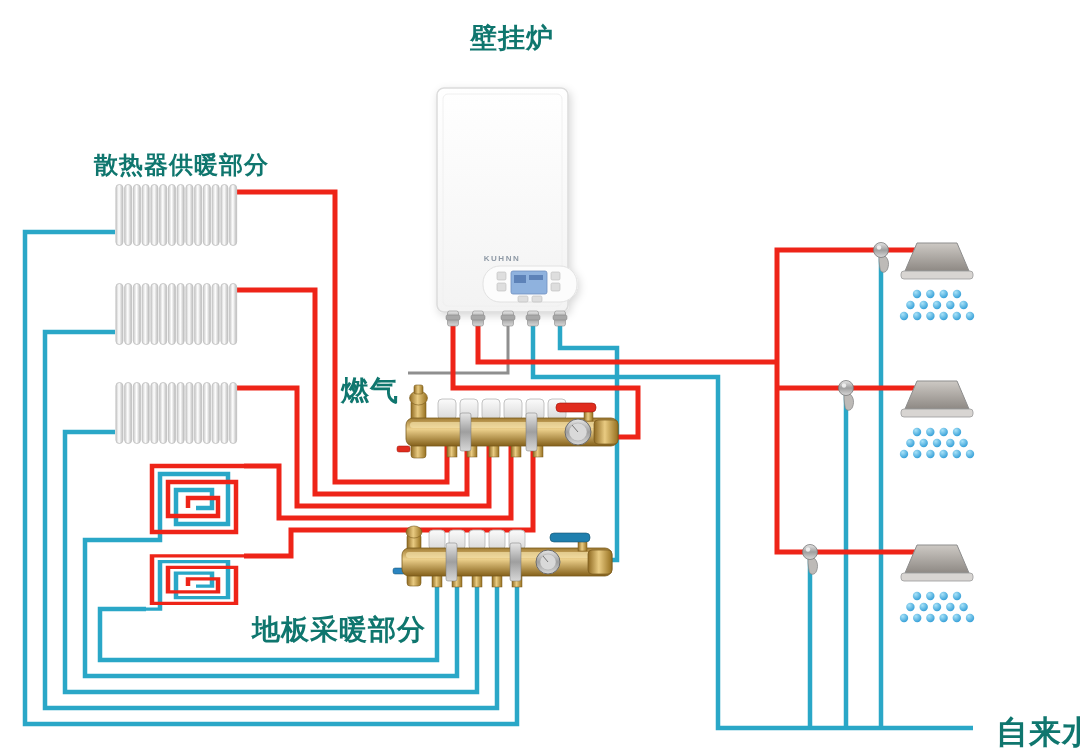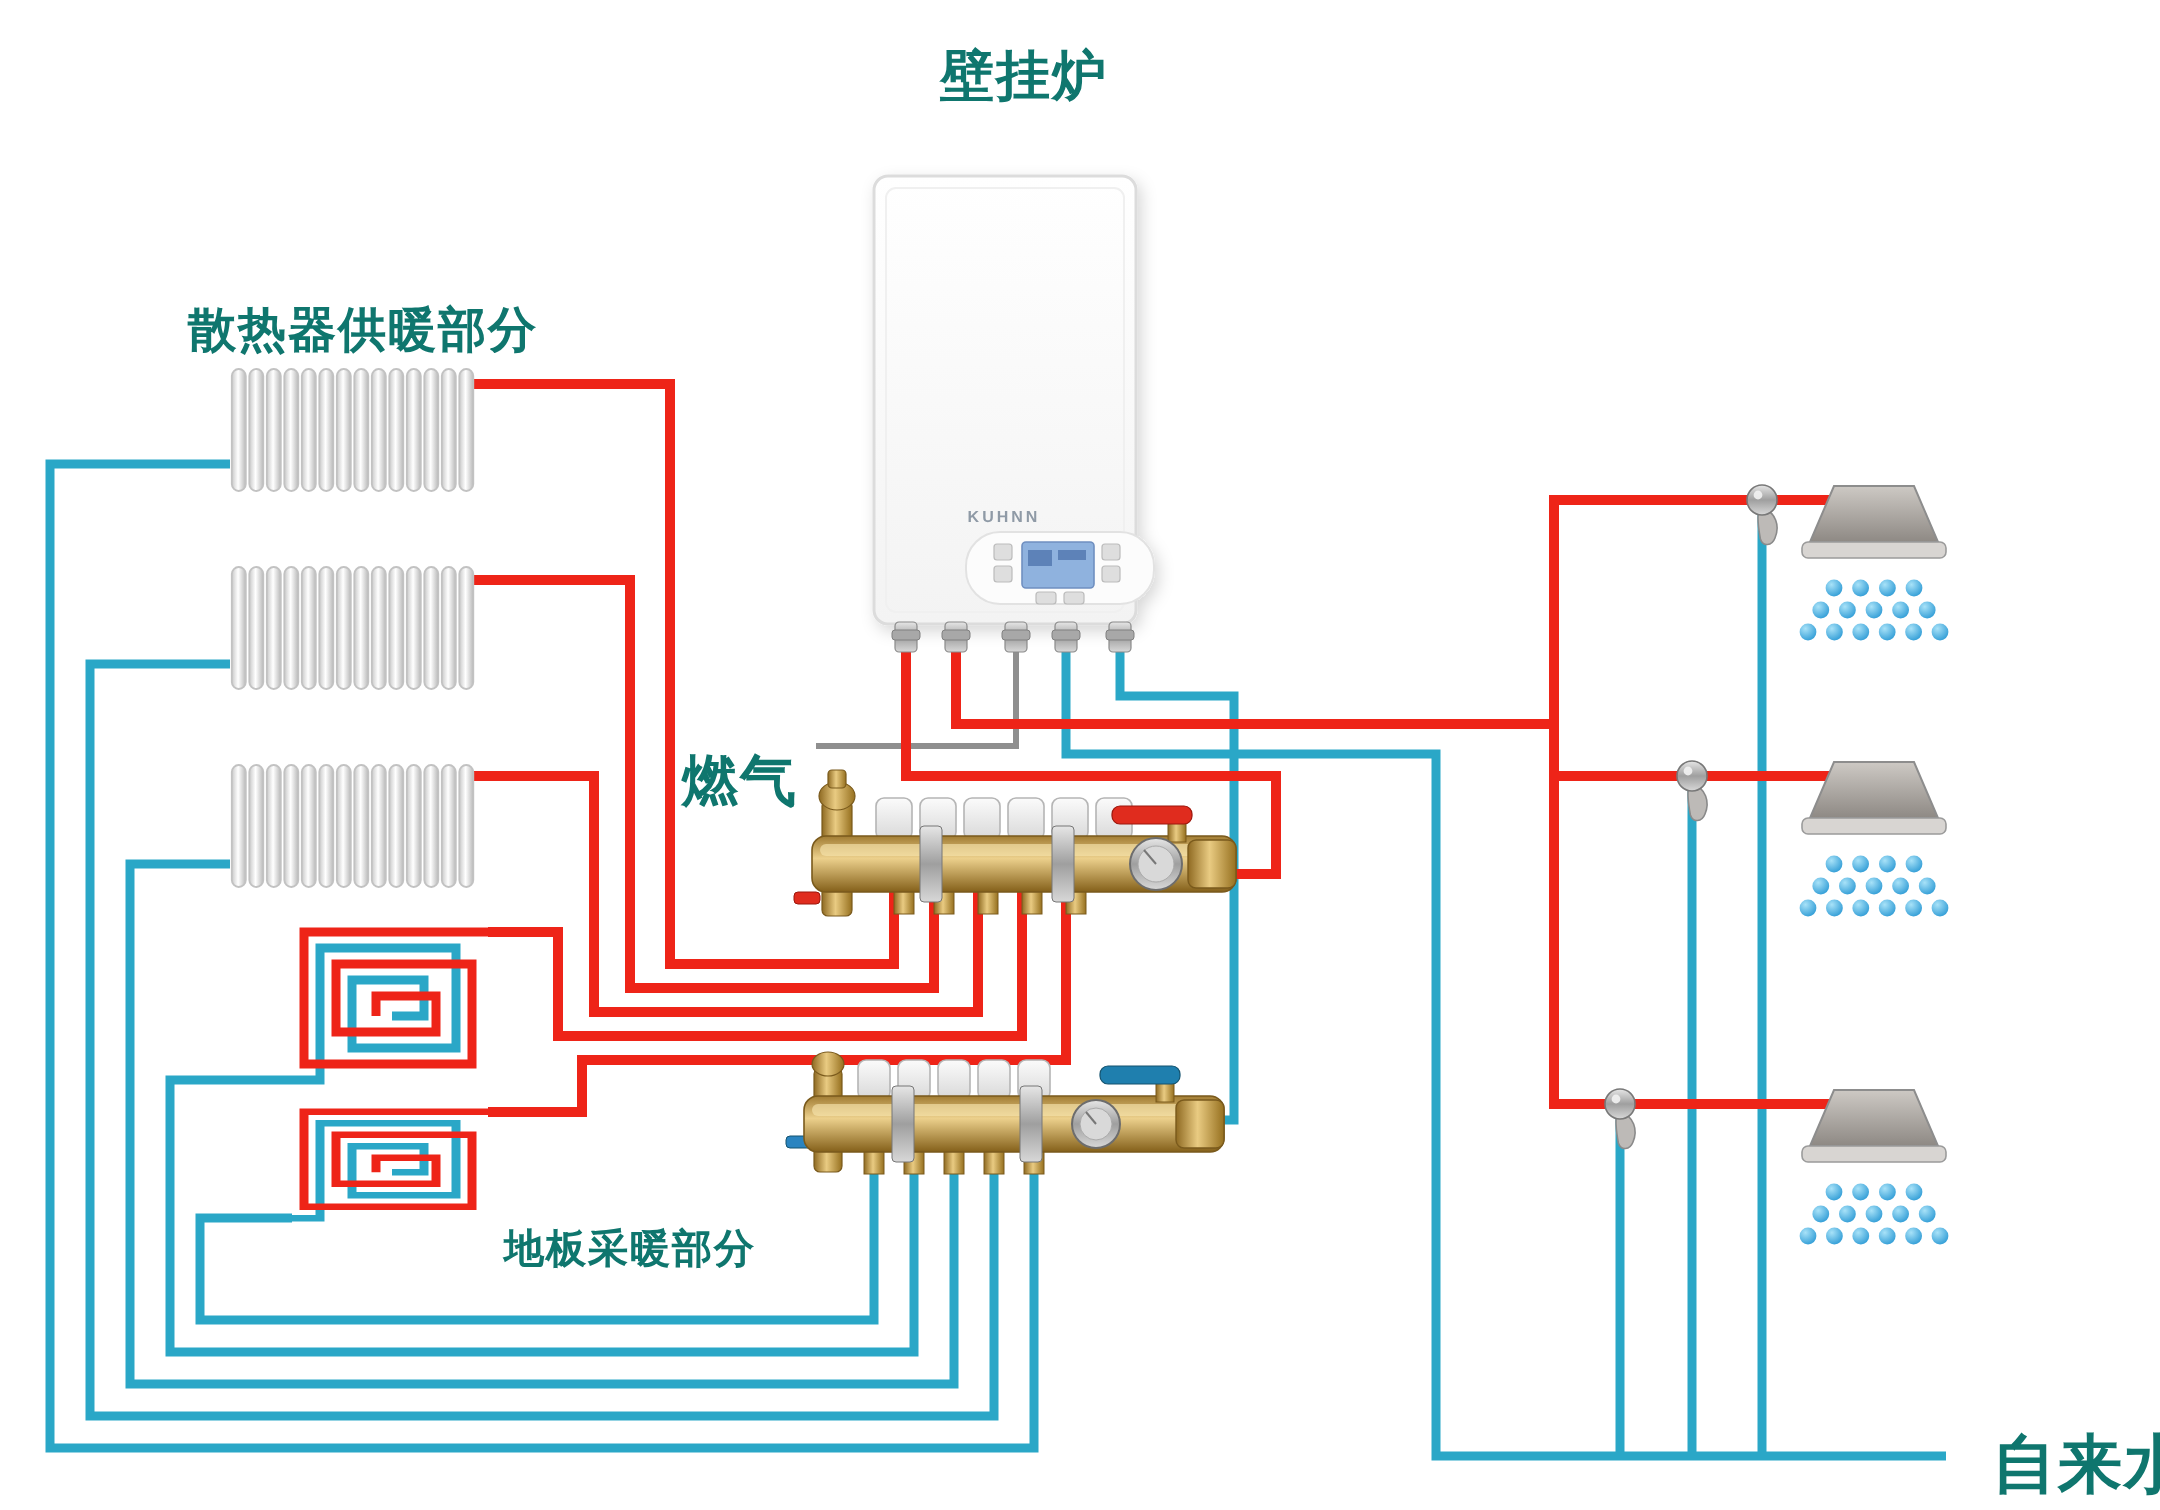--- a/index.html
+++ b/index.html
@@ -7,21 +7,21 @@
     width:1080px;height:755px;background:#ffffff;position:relative;overflow:hidden;
     font-family:"Liberation Sans","DejaVu Sans",sans-serif;
   }
   .stage{position:absolute;left:0;top:0;}
   .lbl{
     position:absolute;color:#0f766e;font-weight:700;white-space:nowrap;letter-spacing:1px;
   }
   .lbl-boiler{left:470px;top:20px;font-size:27px;}
   .lbl-radiator{left:94px;top:149px;font-size:24px;}
   .lbl-gas{left:341px;top:358px;font-size:28px;margin-top:14px;}
-  .lbl-floor{left:252px;top:611px;font-size:20px;}
+  .lbl-floor{left:252px;top:611px;font-size:28px;}
   .lbl-tap{left:996px;top:711px;font-size:32px;}
   .hot{stroke:#ee2418;stroke-width:5;fill:none;}
   .cold{stroke:#2aa7c7;stroke-width:4.5;fill:none;}
   .gasline{stroke:#8f8f8f;stroke-width:3;fill:none;}
   .coilpipe{stroke-width:4.5;}
   .brand{font-size:8px;letter-spacing:1.5px;fill:#8f9aa6;font-weight:bold;}
 </style>
 </head>
 <body>
 

